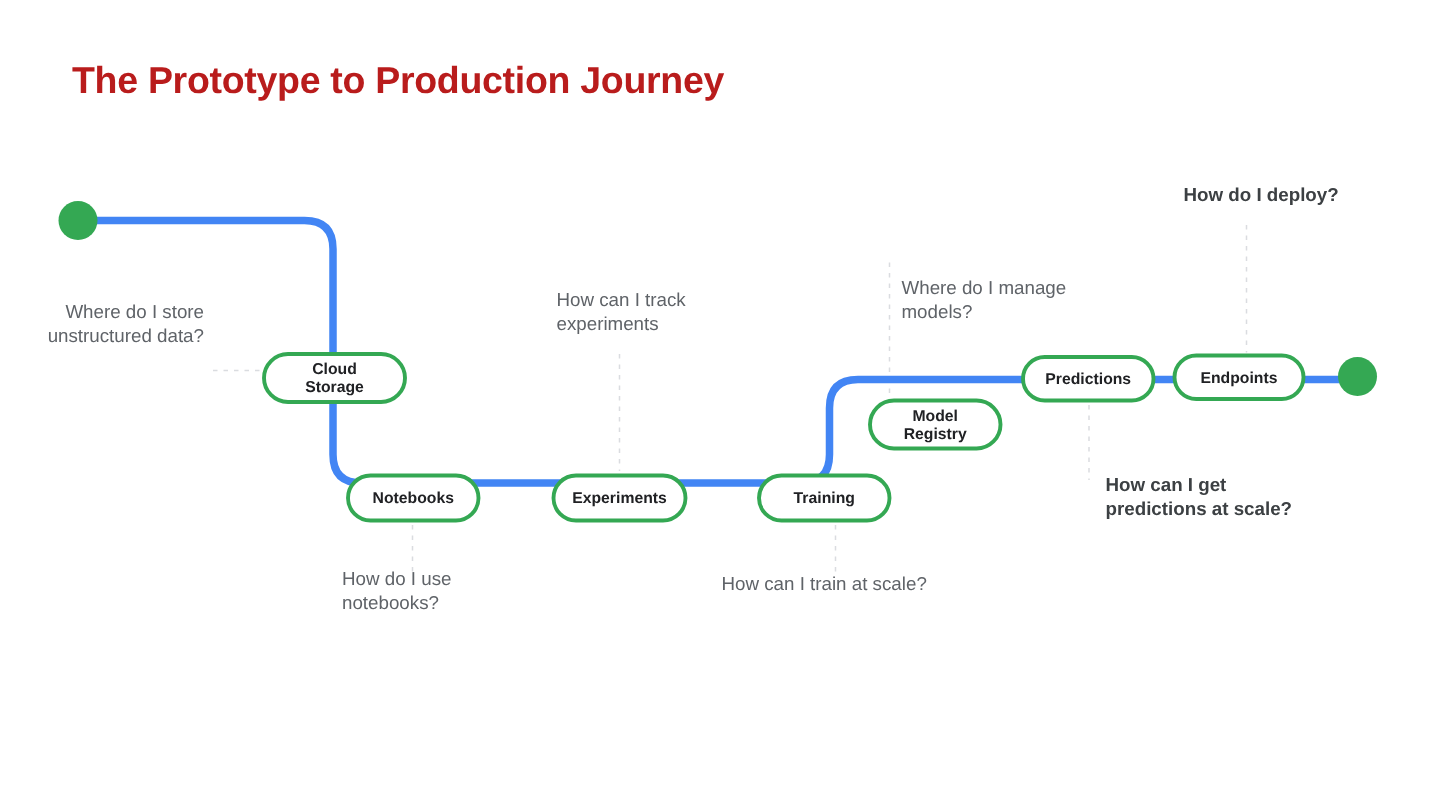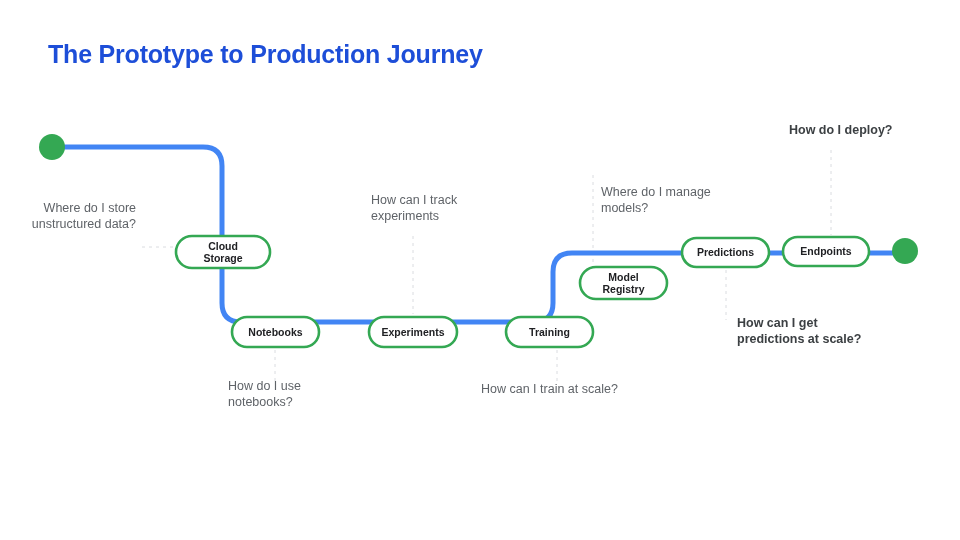--- a/index.html
+++ b/index.html
@@ -20,21 +20,21 @@
     width: 960px;
     height: 540px;
     background: #ffffff;
   }
   #page-title {
     position: absolute;
     left: 48px;
     top: 40px;
     font-size: 25px;
     font-weight: bold;
-    color: #1d4ed8;
+    color: #b91c1c;
     letter-spacing: -0.2px;
     white-space: nowrap;
   }
   #journey-svg {
     position: absolute;
     left: 0;
     top: 0;
     width: 960px;
     height: 540px;
   }

